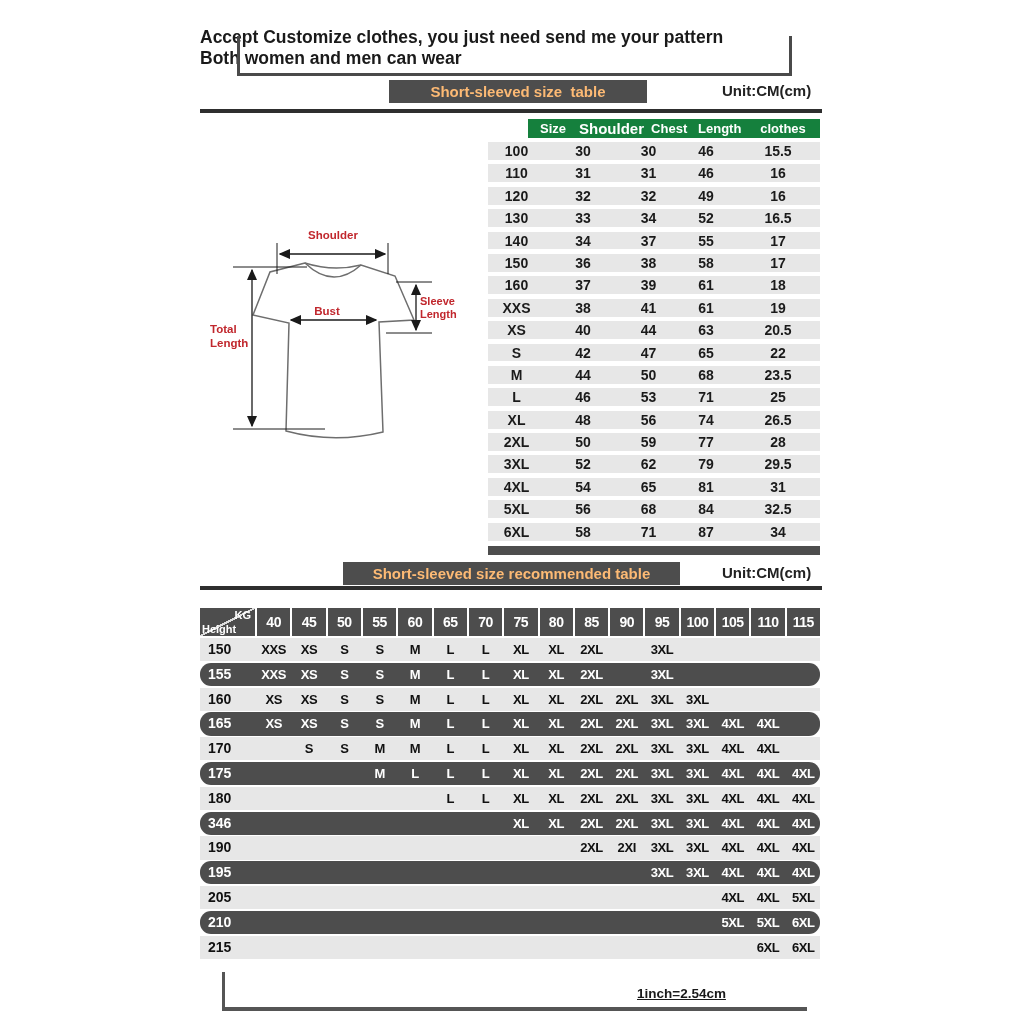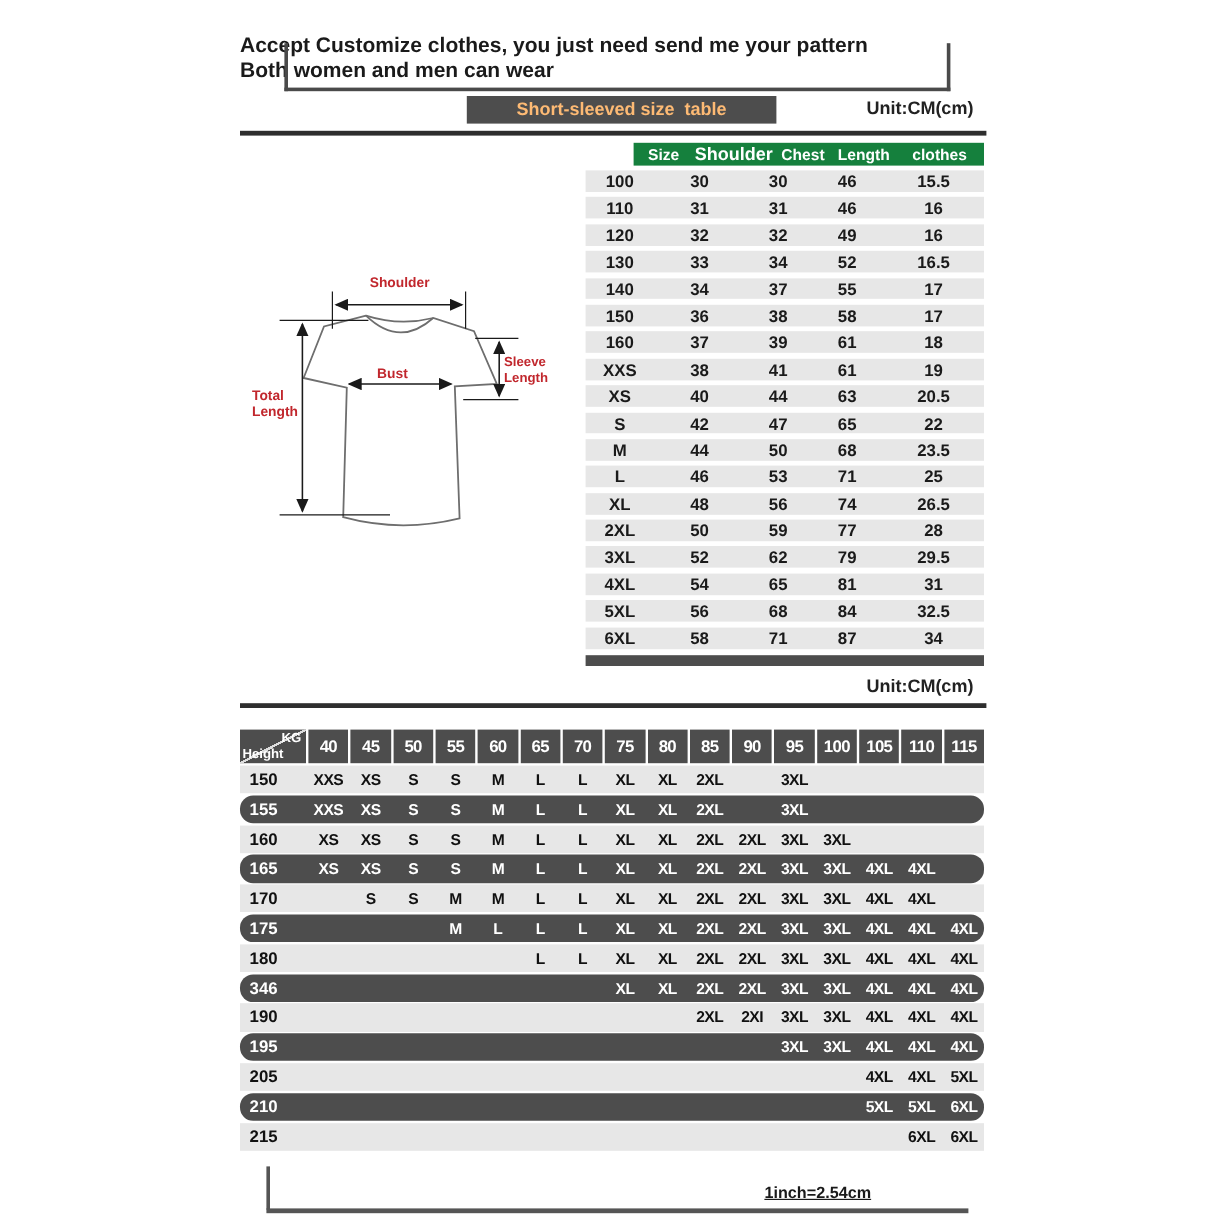--- a/index.html
+++ b/index.html
@@ -234,20 +234,21 @@
           <span class="st-c st-col0">6XL</span>
           <span class="st-c st-col1">58</span>
           <span class="st-c st-col2">71</span>
           <span class="st-c st-col3">87</span>
           <span class="st-c st-col4">34</span>
         </div>
       </div>
     <div class="st-bar"></div>
   </div>
 
+  <div class="banner banner2">Short-sleeved size recommended table</div>
   <div class="unit unit2">Unit:CM(cm)</div>
   <div class="rule rule2"></div>
 
   <div class="matrix">
     <div class="mx-header" id="mx-header">
       <div class="mx-corner">
         <span class="kg">KG</span>
         <span class="hgt">Height</span>
       </div>
     <span class="mx-h">40</span>

